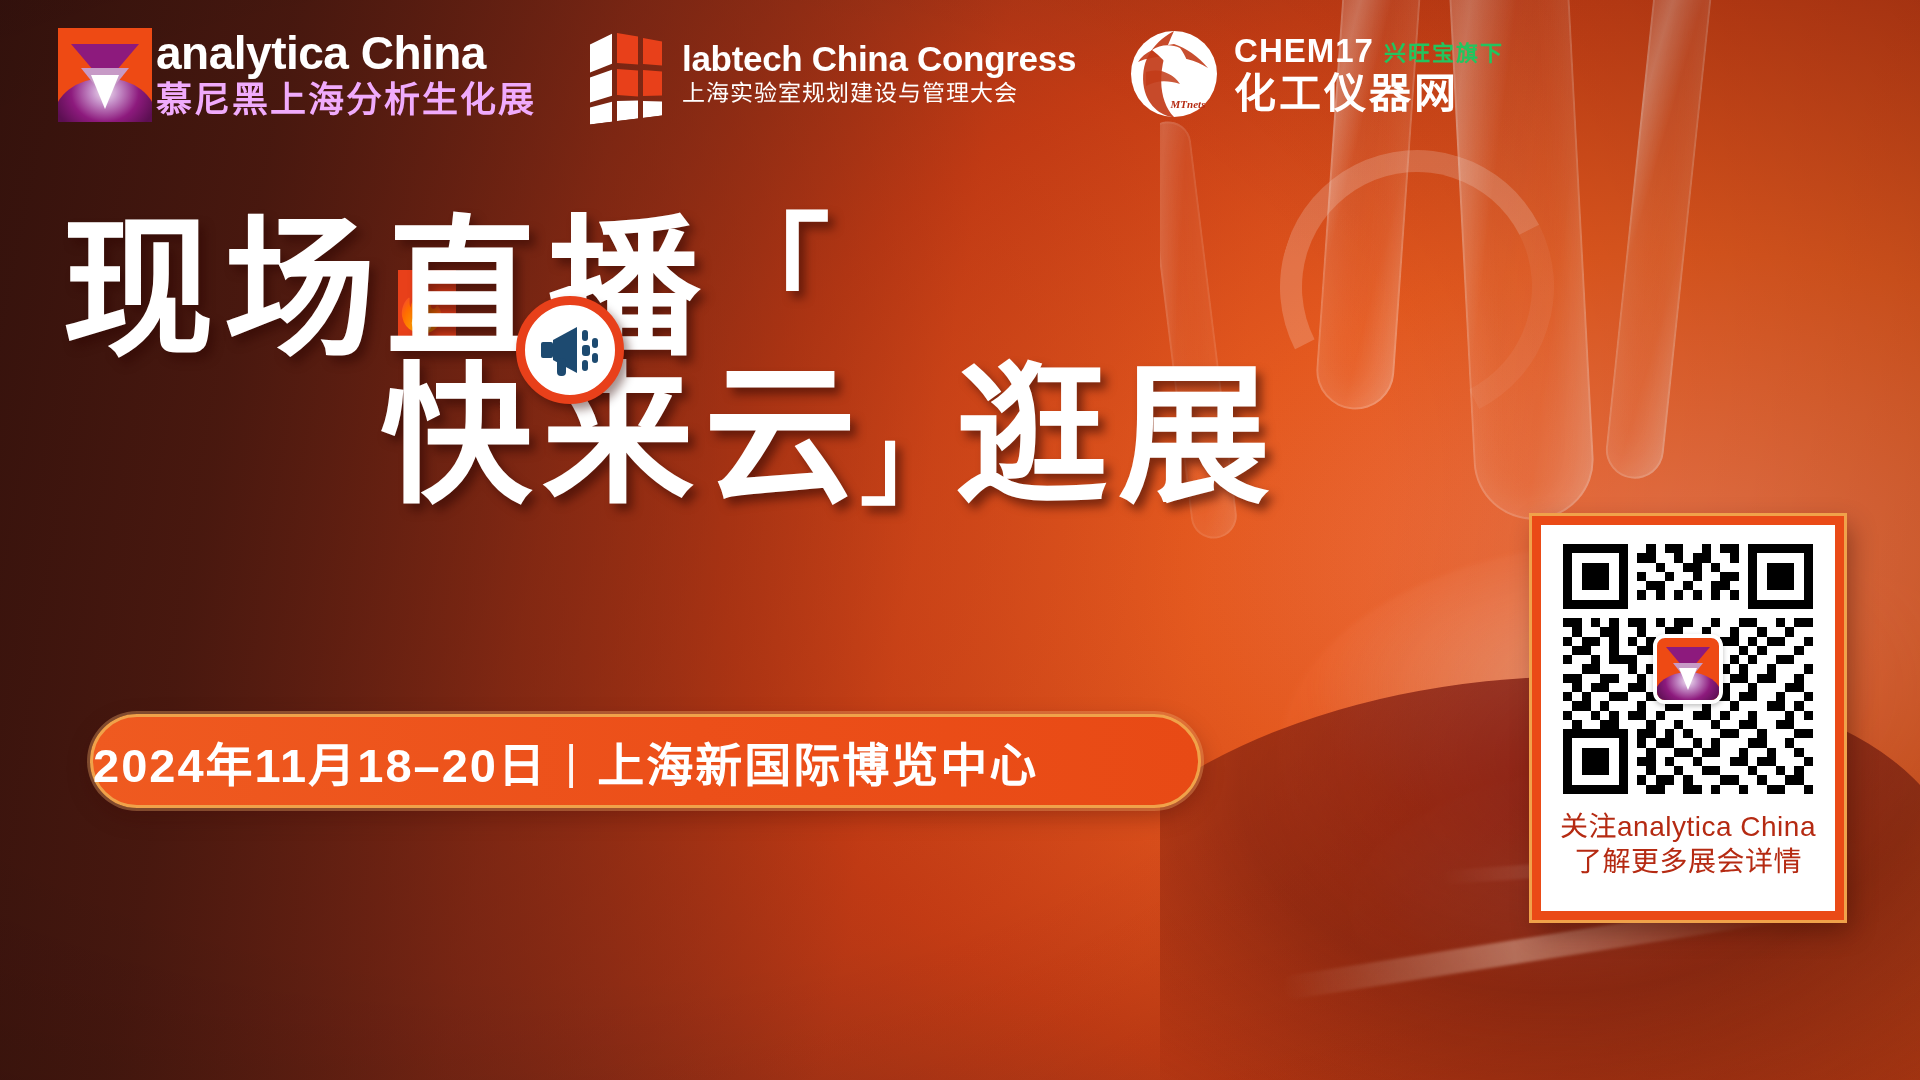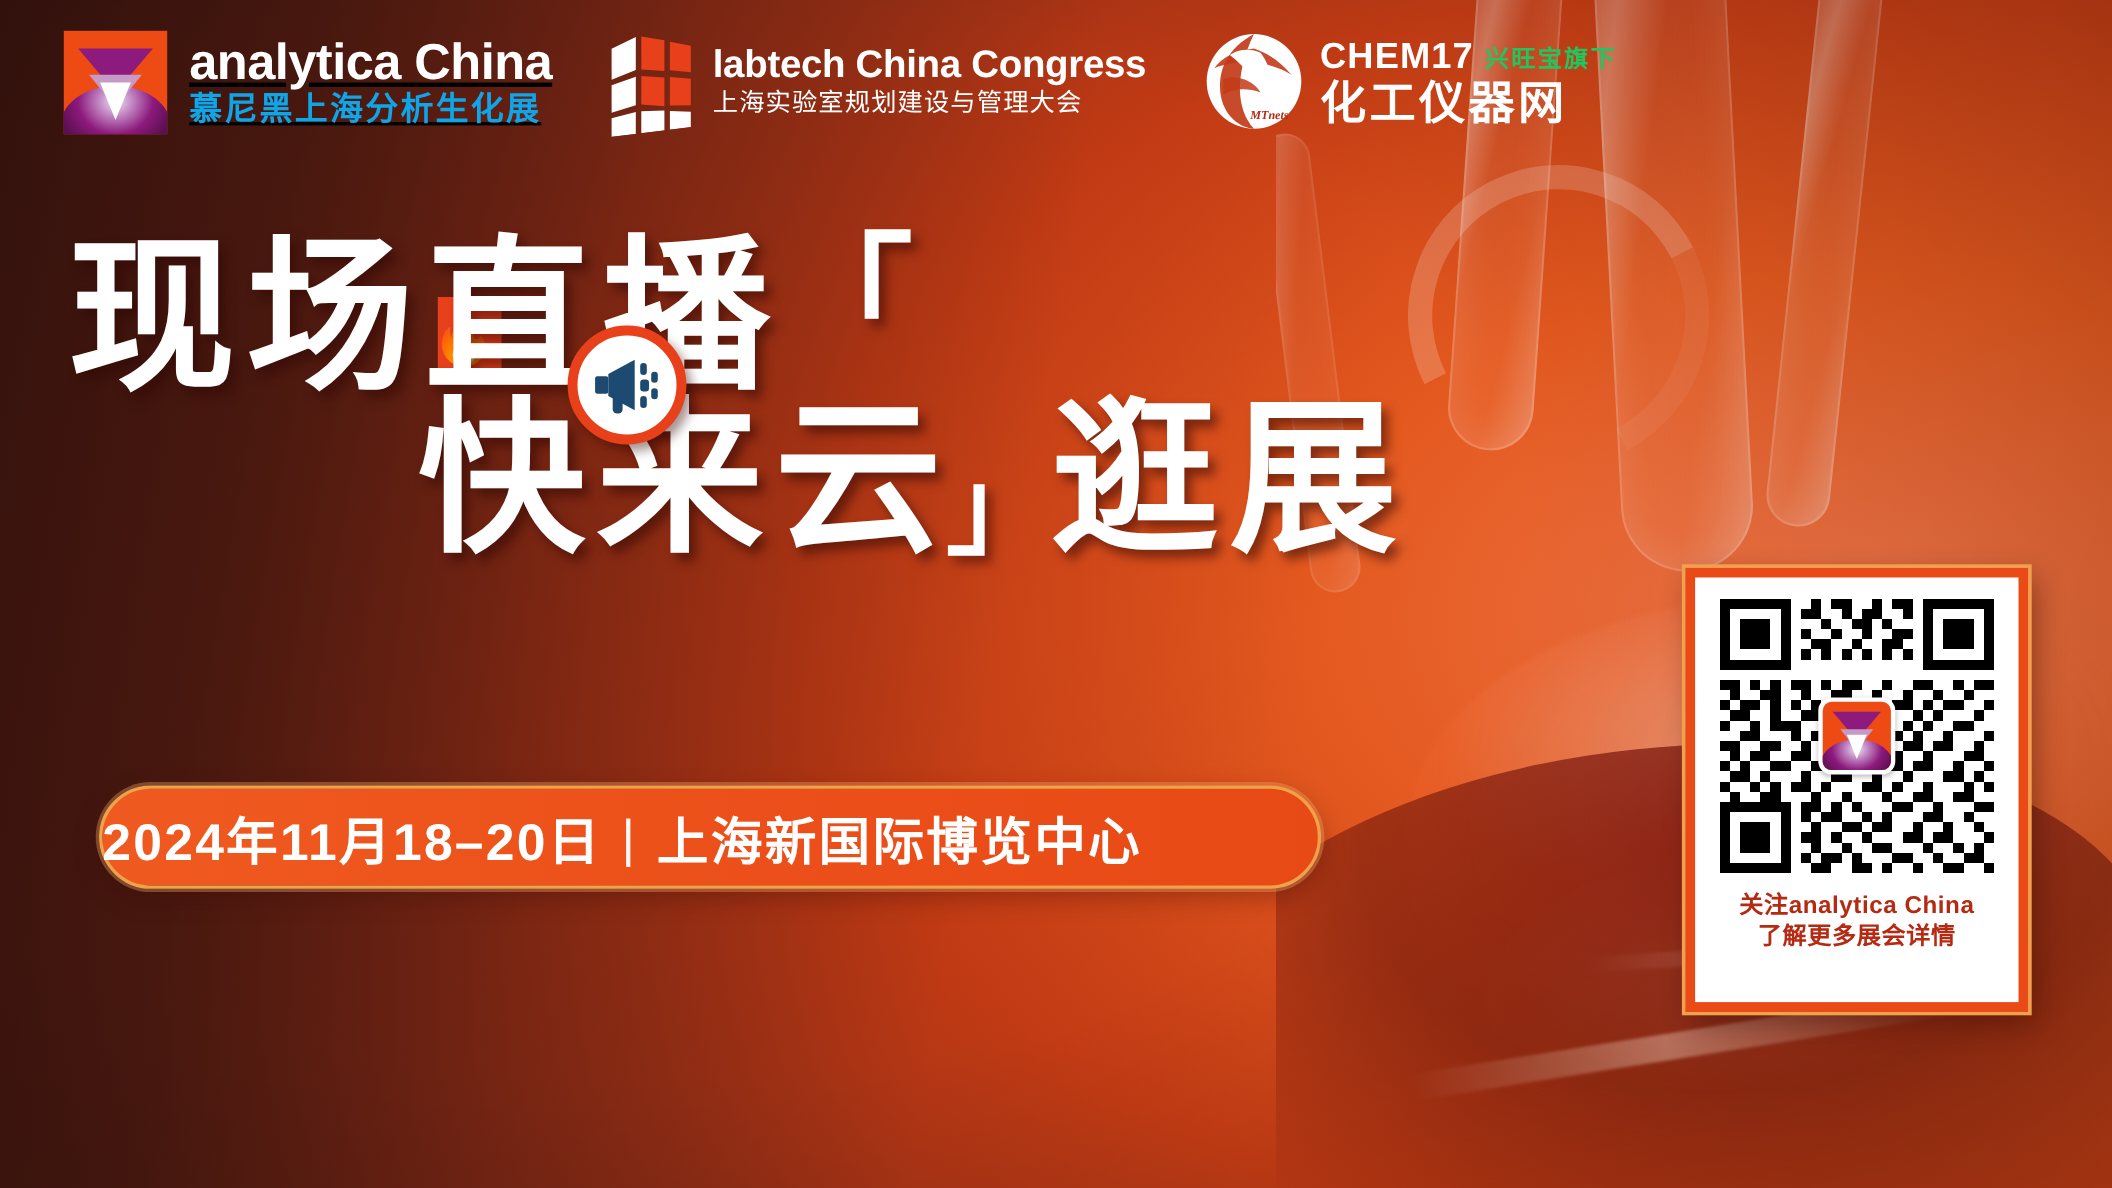--- a/index.html
+++ b/index.html
@@ -99,27 +99,27 @@
   }
   .ac-mark .dome{
     position:absolute;left:-4px;bottom:-34px;width:102px;height:78px;border-radius:50%;
     background:radial-gradient(52% 60% at 50% 18%, #f0e4f2 0%, #c58fc8 26%, #8d1a7d 64%, #5c0f52 100%);
   }
   .ac-mark .vtri{
     position:absolute;left:33px;top:47px;width:0;height:0;
     border-left:14px solid transparent;border-right:14px solid transparent;
     border-top:34px solid #ffffff;z-index:3;
   }
-  .ac-text{margin-left:20px;text-decoration:underline;}
+  .ac-text{margin-left:4px;}
   .ac-en{
     color:#fff;font-size:46px;font-weight:700;letter-spacing:-0.5px;line-height:1.04;
     white-space:nowrap;
   }
   .ac-cn{
-    color:#0ea5e9;font-size:30px;font-weight:700;letter-spacing:2px;line-height:1.12;
+    color:#f0abfc;font-size:36px;font-weight:700;letter-spacing:2px;line-height:1.12;
     margin-top:2px;white-space:nowrap;
   }
 
   
   .lt-block{margin-left:52px;justify-content:center;}
   .lt-mark{
     width:76px;height:92px;position:relative;flex:0 0 auto;transform:skewY(-7deg);
   }
   .lt-text{margin-left:18px;}
   .lt-en{color:#fff;font-size:35px;font-weight:700;line-height:1.06;white-space:nowrap;letter-spacing:-0.3px;}
@@ -221,21 +221,21 @@
     position:absolute;left:-3px;bottom:-22px;width:68px;height:50px;border-radius:50%;
     background:radial-gradient(52% 60% at 50% 18%, #f0e4f2 0%, #c58fc8 26%, #8d1a7d 64%, #5c0f52 100%);
   }
   .qr-logo .vtri{
     position:absolute;left:22px;top:30px;width:0;height:0;
     border-left:9px solid transparent;border-right:9px solid transparent;
     border-top:22px solid #fff;z-index:3;
   }
   .qr-caption{
     margin-top:6px;text-align:center;color:#b52a12;
-    font-size:22px;font-weight:700;line-height:1.26;letter-spacing:0.5px;
+    font-size:28px;font-weight:400;line-height:1.26;letter-spacing:0.5px;
   }
 </style>
 </head>
 <body>
 
 <div id="banner">
 
   <div class="bg-base"></div>
   <div class="bg-warm"></div>
 

